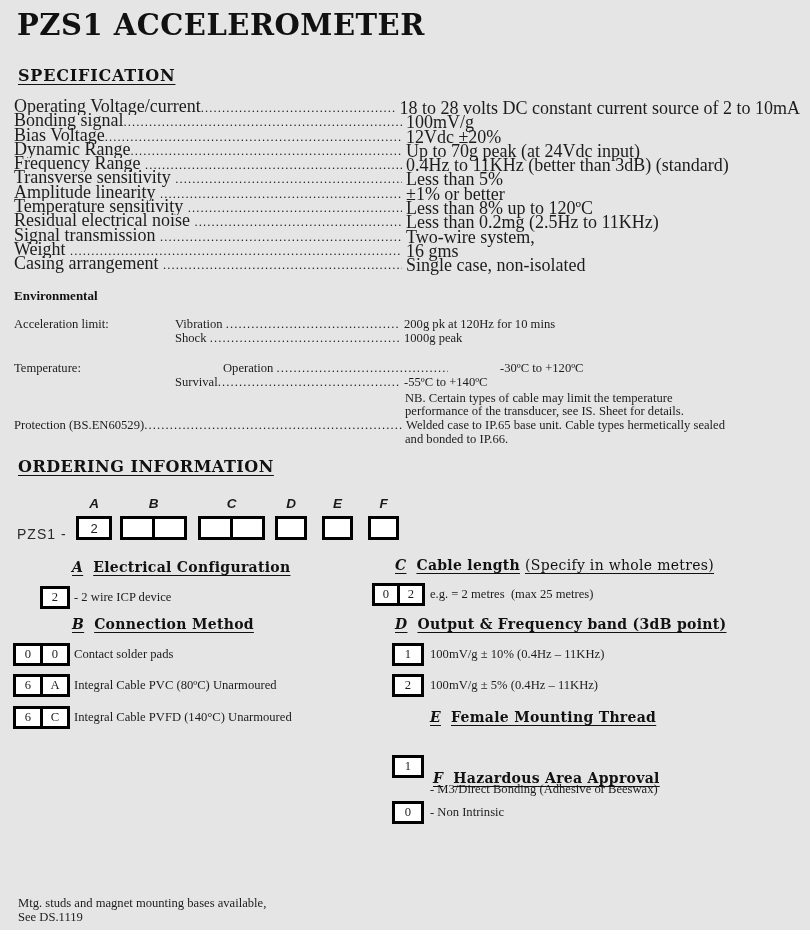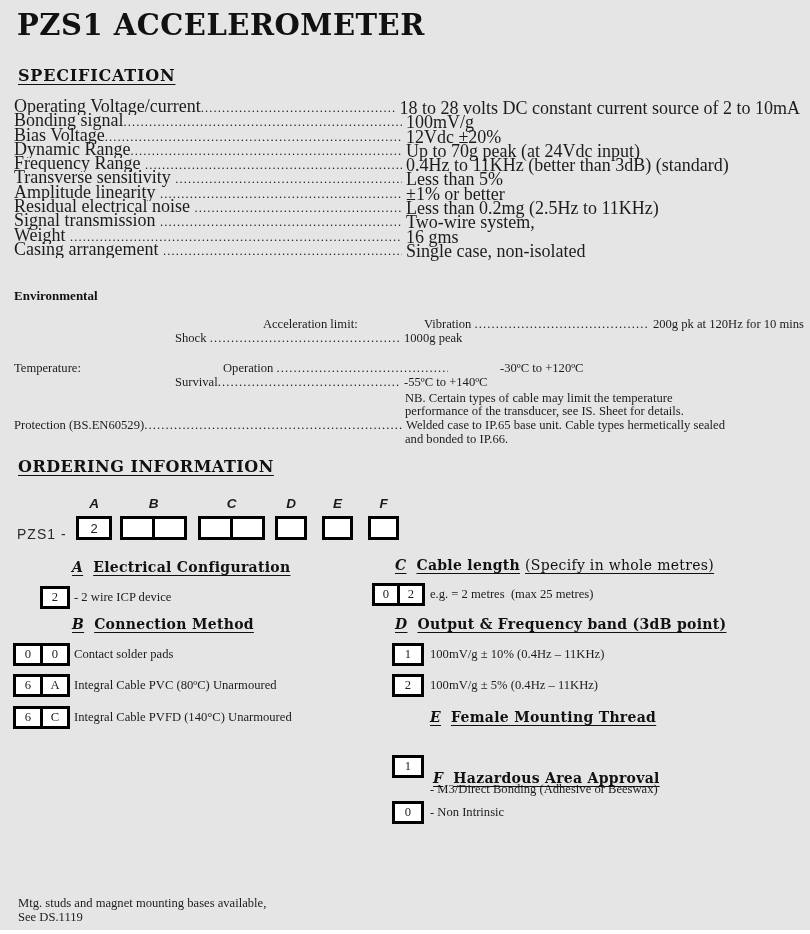--- a/index.html
+++ b/index.html
@@ -133,20 +133,27 @@
     </div>
     <div class="spec-row">
       <span class="spec-left">
           <span class="lbl">Amplitude linearity </span>
           <span class="dots"></span>
         </span>
       <span class="val">±1% or better</span>
     </div>
     <div class="spec-row">
       <span class="spec-left">
+          <span class="lbl">Temperature sensitivity </span>
+          <span class="dots"></span>
+        </span>
+      <span class="val">Less than 8% up to 120ºC</span>
+    </div>
+    <div class="spec-row">
+      <span class="spec-left">
           <span class="lbl">Residual electrical noise </span>
           <span class="dots"></span>
         </span>
       <span class="val">Less than 0.2mg (2.5Hz to 11KHz)</span>
     </div>
     <div class="spec-row">
       <span class="spec-left">
           <span class="lbl">Signal transmission </span>
           <span class="dots"></span>
         </span>
@@ -163,21 +170,21 @@
       <span class="spec-left">
           <span class="lbl">Casing arrangement </span>
           <span class="dots"></span>
         </span>
       <span class="val">Single case, non-isolated</span>
     </div>
   </div>
 
   <div class="abs sub-head" style="left:14px; top:288px;font-family:Liberation Serif, serif;">Environmental</div>
 
-  <div class="env-row" style="top:317px;justify-content:flex-end;">
+  <div class="env-row" style="top:317px;">
     <span class="env-c1">Acceleration limit:</span>
     <span class="env-c2">
         <span class="lbl">Vibration </span>
         <span class="dots"></span>
       </span>
     <span class="env-c3">200g pk at 120Hz for 10 mins</span>
   </div>
   <div class="env-row" style="top:331px;">
     <span class="env-c1"></span>
     <span class="env-c2">

